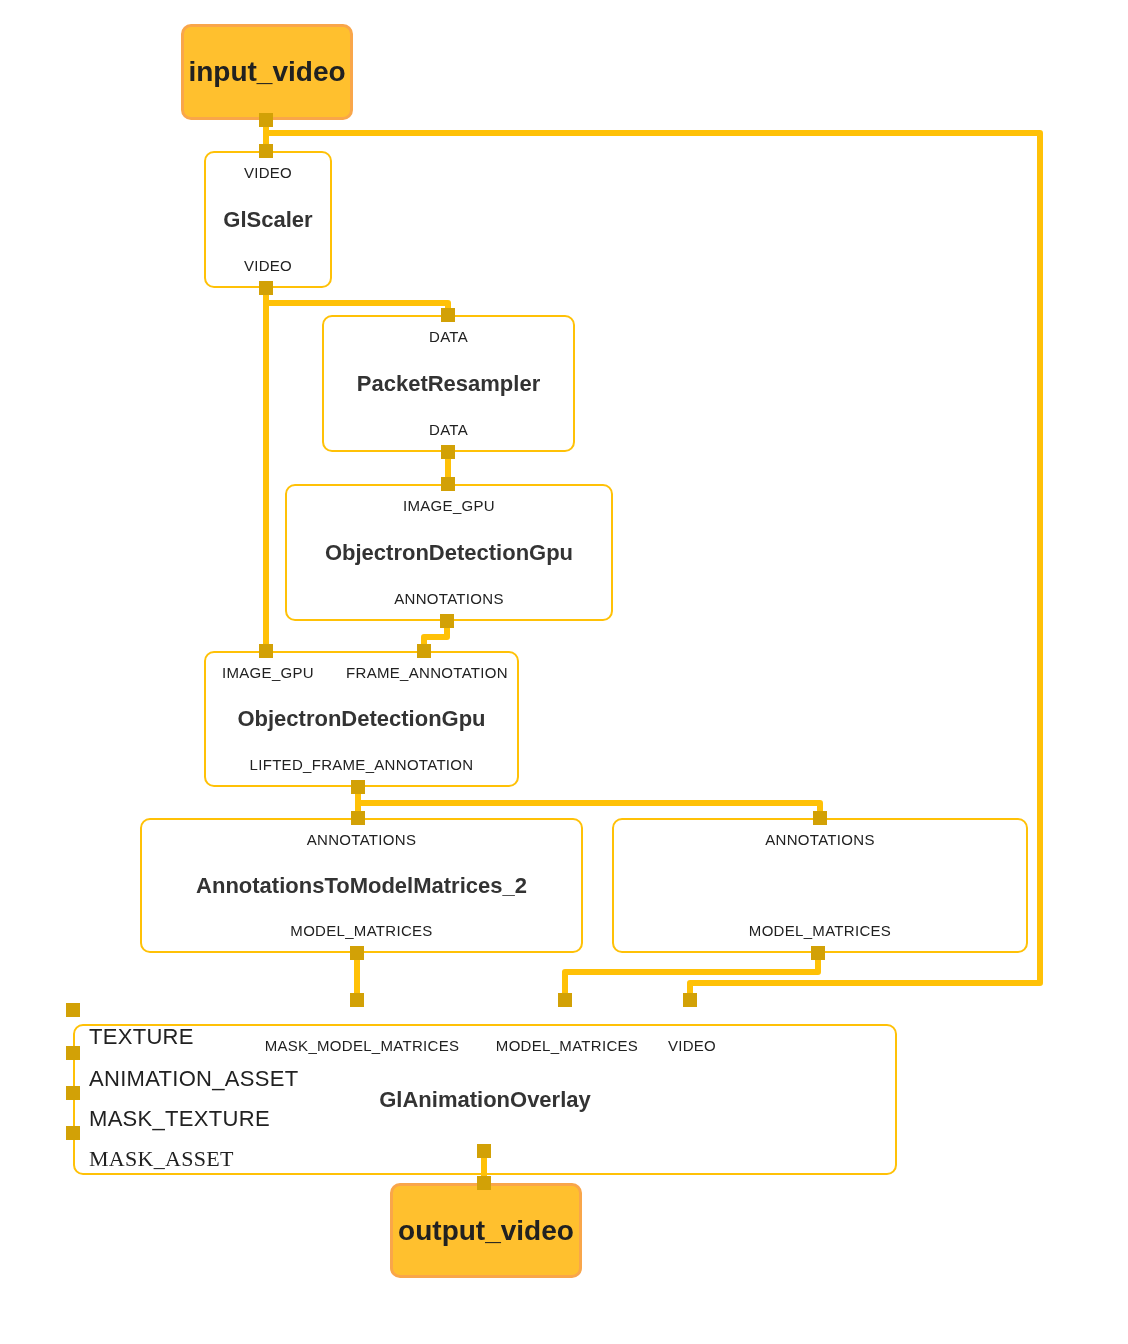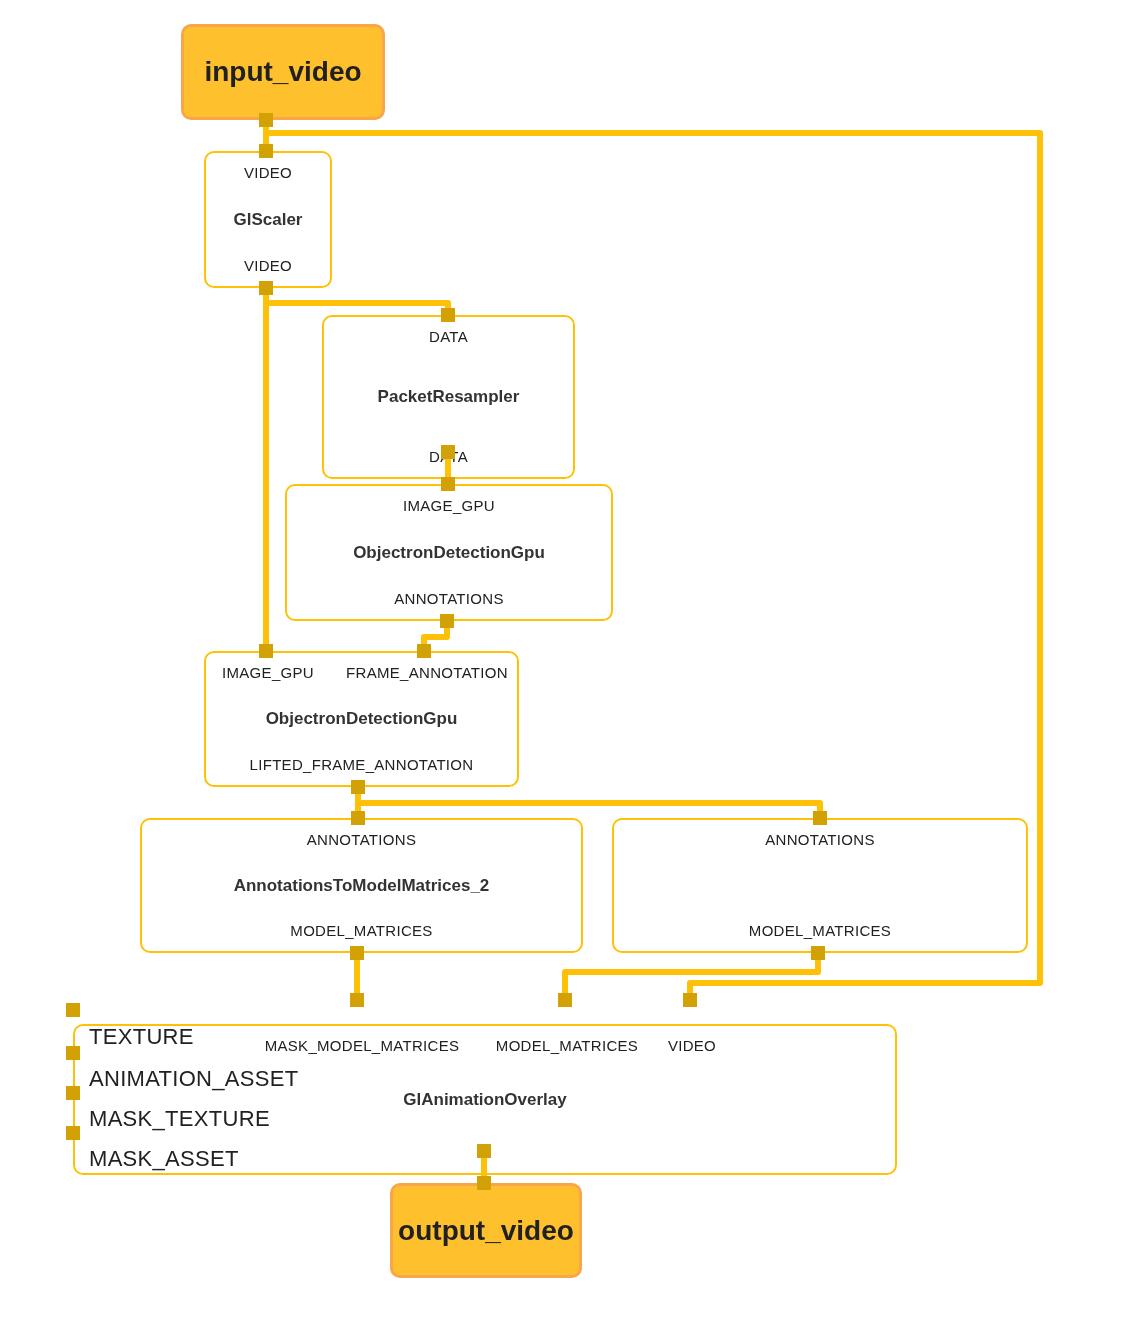--- a/index.html
+++ b/index.html
@@ -14,52 +14,52 @@
   }
   .io{
     position:absolute;background:var(--io_fill,#FFC02E);
     border:3px solid var(--io_border,#F9A64A);
     border-radius:10px;box-sizing:border-box;
     display:flex;align-items:center;justify-content:center;
   }
   .io-label{font-weight:700;font-size:28px;color:var(--text_dark,#212121);white-space:nowrap;}
   .title{
     position:absolute;top:50%;left:50%;transform:translate(-50%,-50%);
-    font-weight:700;font-size:17px;color:var(--text_title,#333333);white-space:nowrap;
+    font-weight:700;font-size:22px;color:var(--text_title,#333333);white-space:nowrap;
   }
   .plabel{
     position:absolute;transform:translateX(-50%);
     font-size:15px;letter-spacing:.3px;color:var(--text_dark,#212121);white-space:nowrap;
   }
   .plabel.top{top:11px;}
   .plabel.bottom{bottom:12px;}
   .llabel{
     position:absolute;left:14px;transform:translateY(-50%);
     font-size:22px;letter-spacing:.3px;color:var(--text_dark,#212121);white-space:nowrap;
   }
   svg.wires{position:absolute;left:0;top:0;pointer-events:none;}
   .wires polyline{fill:none;stroke:var(--edge,#FFC107);stroke-width:6;stroke-linejoin:round;}
   .wires rect{fill:var(--port,#D2A106);}
 </style>
 </head>
 <body>
 
 <div class="canvas">
 
-  <div class="io" style="left:181px;top:24px;width:204px;height:96px;">
+  <div class="io" style="left:181px;top:24px;width:172px;height:96px;">
     <span class="io-label">input_video</span>
   </div>
 
   <div class="node" style="left:204px;top:151px;width:128px;height:137px;">
     <span class="plabel top" style="left:50%;">VIDEO</span>
     <span class="title">GlScaler</span>
     <span class="plabel bottom" style="left:50%;">VIDEO</span>
   </div>
 
-  <div class="node" style="left:322px;top:315px;width:253px;height:164px;padding-left:43px;">
+  <div class="node" style="left:322px;top:315px;width:253px;height:137px;padding-left:43px;">
     <span class="plabel top" style="left:50%;">DATA</span>
     <span class="title">PacketResampler</span>
     <span class="plabel bottom" style="left:50%;">DATA</span>
   </div>
 
   <div class="node" style="left:285px;top:484px;width:328px;height:137px;">
     <span class="plabel top" style="left:50%;">IMAGE_GPU</span>
     <span class="title">ObjectronDetectionGpu</span>
     <span class="plabel bottom" style="left:50%;">ANNOTATIONS</span>
   </div>
@@ -82,21 +82,21 @@
     <span class="plabel bottom" style="left:50%;">MODEL_MATRICES</span>
   </div>
 
   <div class="node" style="left:73px;top:1000px;width:824px;height:151px;margin-top:24px;">
     <span class="plabel top" style="left:287px;">MASK_MODEL_MATRICES</span>
     <span class="plabel top" style="left:492px;">MODEL_MATRICES</span>
     <span class="plabel top" style="left:617px;">VIDEO</span>
     <span class="llabel" style="top:11px;">TEXTURE</span>
     <span class="llabel" style="top:53px;">ANIMATION_ASSET</span>
     <span class="llabel" style="top:93px;">MASK_TEXTURE</span>
-    <span class="llabel" style="top:133px;">MASK_ASSET</span>
+    <span class="llabel" style="top:133px;font-family:Liberation Serif, serif;">MASK_ASSET</span>
     <span class="title">GlAnimationOverlay</span>
   </div>
 
   <div class="io" style="left:390px;top:1183px;width:192px;height:95px;">
     <span class="io-label">output_video</span>
   </div>
 
   <svg class="wires" width="1128" height="1344" viewBox="0 0 1128 1344">
     <g>
       <polyline points="266,120 266,151"></polyline>

